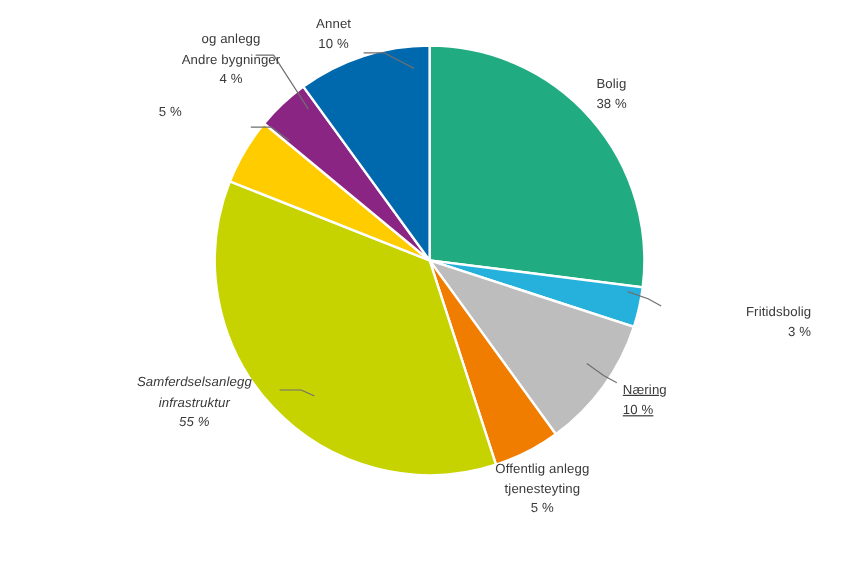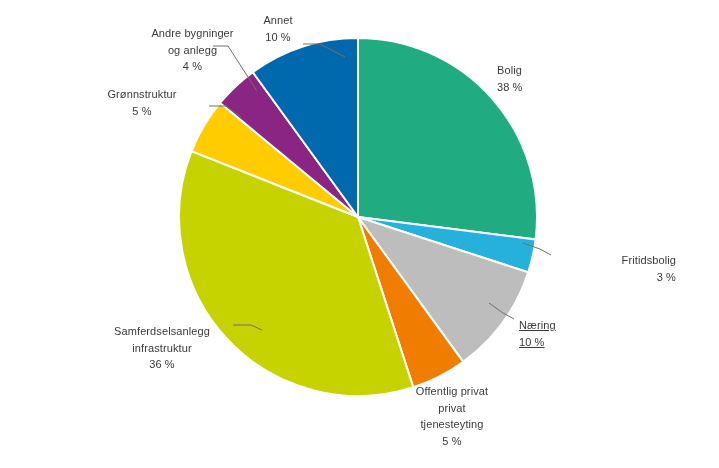--- a/index.html
+++ b/index.html
@@ -71,20 +71,20 @@
         <polyline points="209,106 226,106 241,117" class="leader-line" stroke="#6f6f6f"></polyline>
         <polyline points="213,46 228,46 257,91" class="leader-line" stroke="#6f6f6f"></polyline>
         <polyline points="303,44 320,44 345,57" class="leader-line" stroke="#6f6f6f"></polyline>
       </g>
   </svg>
 
   <div id="labels-layer">
       <div class="pie-label ta-left" style="left: 497px; top: 62px; width: 110px;"><span class="lbl-line">Bolig</span><span class="lbl-line">38 %</span></div>
       <div class="pie-label ta-left" style="left: 556px; top: 252px; width: 120px; text-align: right;"><span class="lbl-line">Fritidsbolig</span><span class="lbl-line">3 %</span></div>
       <div class="pie-label ta-left" style="left: 519px; top: 317px; width: 110px; text-decoration: underline;"><span class="lbl-line">Næring</span><span class="lbl-line">10 %</span></div>
-      <div class="pie-label ta-center" style="left: 392px; top: 383px; width: 120px;"><span class="lbl-line">Offentlig privat</span><span class="lbl-line">privat</span><span class="lbl-line">tjenesteyting</span><span class="lbl-line">5 %</span></div>
-      <div class="pie-label ta-center" style="left: 95px; top: 323px; width: 134px;"><span class="lbl-line">Samferdselsanlegg</span><span class="lbl-line">infrastruktur</span><span class="lbl-line">36 %</span></div>
-      <div class="pie-label ta-center" style="left: 80px; top: 86px; width: 124px;"><span class="lbl-line">Grønnstruktur</span><span class="lbl-line">5 %</span></div>
-      <div class="pie-label ta-center" style="left: 130px; top: 25px; width: 125px;"><span class="lbl-line">Andre bygninger</span><span class="lbl-line">og anlegg</span><span class="lbl-line">4 %</span></div>
+      <div class="pie-label ta-center" style="left: 392px; top: 383px; width: 120px;"><span class="lbl-line">Offentlig anlegg</span><span class="lbl-line">tjenesteyting</span><span class="lbl-line">5 %</span></div>
+      <div class="pie-label ta-center" style="left: 95px; top: 311px; width: 134px; font-style: italic;"><span class="lbl-line">Samferdselsanlegg</span><span class="lbl-line">infrastruktur</span><span class="lbl-line">55 %</span></div>
+      <div class="pie-label ta-center" style="left: 80px; top: 86px; width: 124px;"><span class="lbl-line">5 %</span></div>
+      <div class="pie-label ta-center" style="left: 130px; top: 25px; width: 125px;"><span class="lbl-line">og anlegg</span><span class="lbl-line">Andre bygninger</span><span class="lbl-line">4 %</span></div>
       <div class="pie-label ta-center" style="left: 243px; top: 12px; width: 70px;"><span class="lbl-line">Annet</span><span class="lbl-line">10 %</span></div>
     </div>
 
 </div>
 
 </body></html>

